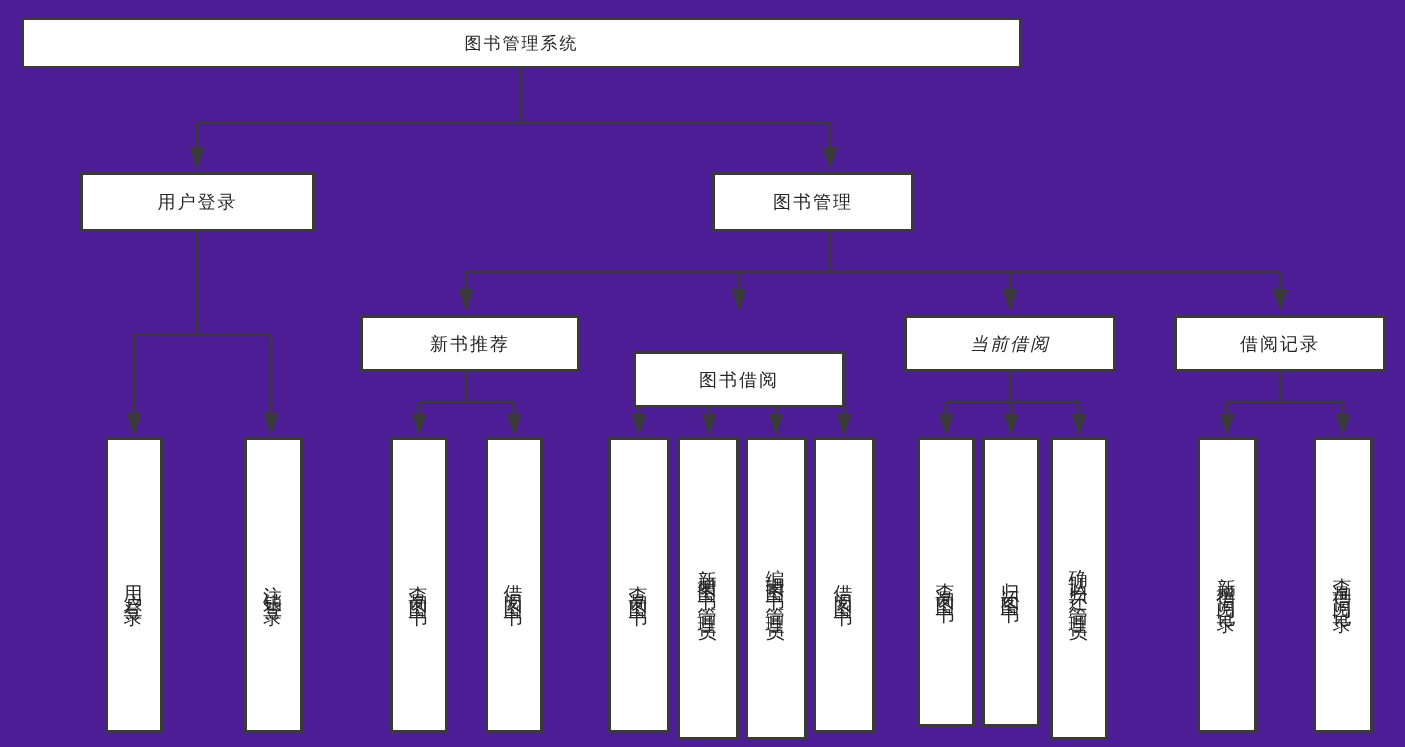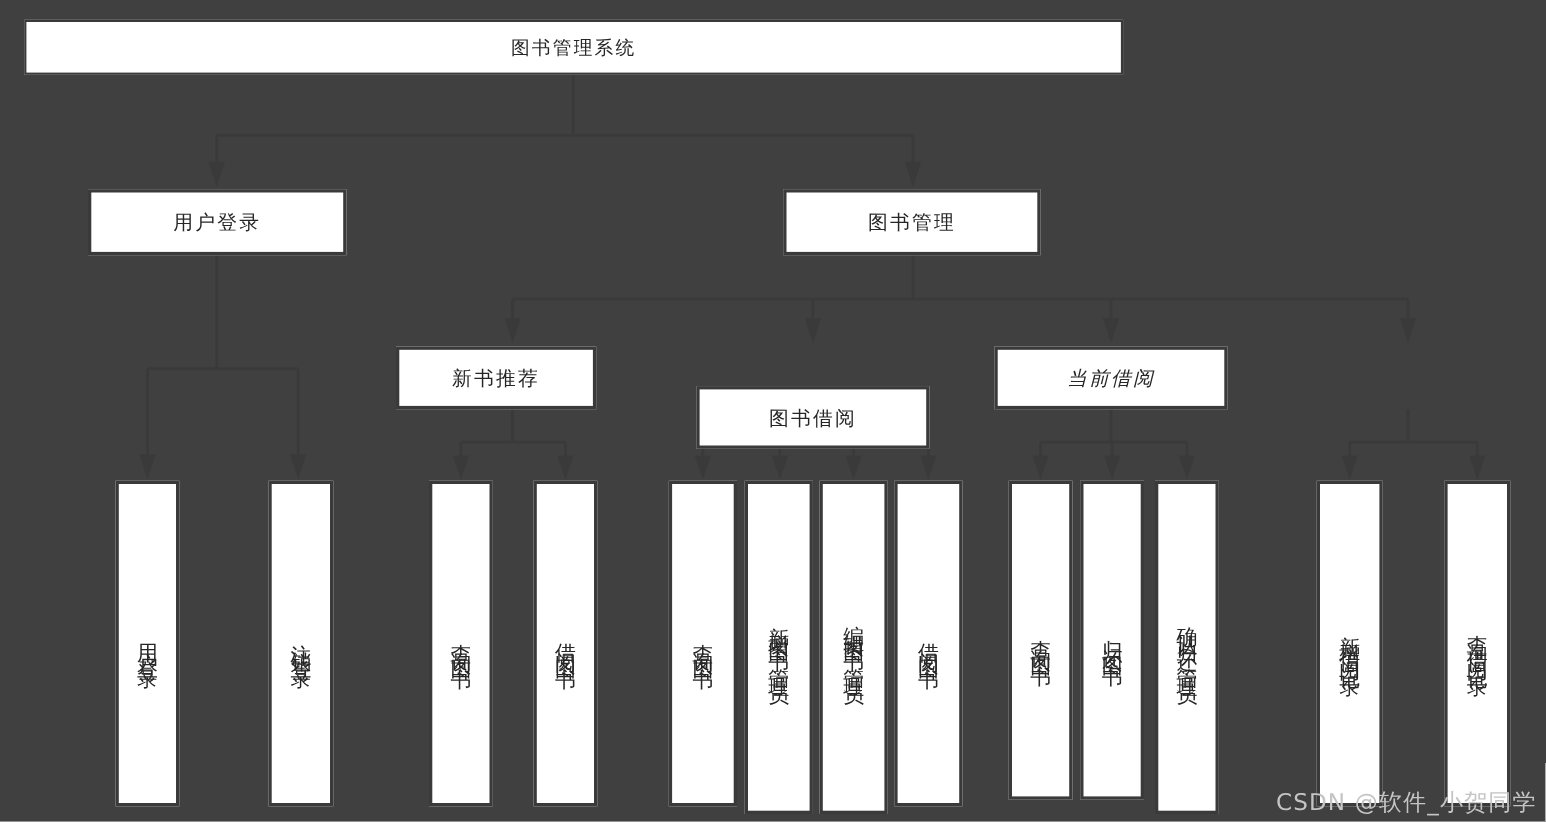--- a/index.html
+++ b/index.html
@@ -4,21 +4,21 @@
 <style>
   :root{
     --line:#3a3a3a;
     --text:#262626;
     --watermark:#c4c4c4;
   }
   html,body{margin:0;padding:0;background:#ffffff;}
   .stage{
     position:relative;
     width:1405px;height:747px;
-    background:#404040;
+    background:#4c1d95;
     overflow:hidden;
     font-family:"DejaVu Sans","Liberation Sans",sans-serif;
     color:var(--text);
   }
   svg.connectors{
     position:absolute;left:0;top:0;width:1405px;height:747px;
     z-index:0;
   }
   svg.connectors line, svg.connectors path{
     stroke:var(--line);stroke-width:2.5;fill:none;
@@ -137,33 +137,36 @@
     </g>
   </svg>
 
   <div class="hbox root" style="left:22px;top:18px;width:999px;height:50px;">
     <span>图书管理系统</span>
   </div>
 
   <div class="hbox" style="left:80px;top:172px;width:235px;height:60px;">
     <span>用户登录</span>
   </div>
-  <div class="hbox" style="left:712px;top:172px;width:234px;height:60px;">
+  <div class="hbox" style="left:712px;top:172px;width:202px;height:60px;">
     <span>图书管理</span>
   </div>
 
-  <div class="hbox" style="left:360px;top:315px;width:182px;height:57px;text-align:center;">
+  <div class="hbox" style="left:360px;top:315px;width:220px;height:57px;text-align:center;">
     <span>新书推荐</span>
   </div>
   <div class="hbox" style="left:633px;top:315px;width:212px;height:57px;margin-top:36px;">
     <span>图书借阅</span>
   </div>
   <div class="hbox" style="left:904px;top:315px;width:212px;height:57px;font-style:italic;">
     <span>当前借阅</span>
   </div>
+  <div class="hbox" style="left:1174px;top:315px;width:212px;height:57px;">
+    <span>借阅记录</span>
+  </div>
 
   <div class="vbox" style="left:105px;top:437px;width:58px;height:296px;">
     <span>用户登录</span>
   </div>
   <div class="vbox" style="left:244px;top:437px;width:59px;height:296px;">
     <span>注销登录</span>
   </div>
 
   <div class="vbox" style="left:390px;top:437px;width:58px;height:296px;">
     <span>查询图书</span>
@@ -195,15 +198,14 @@
     <span>确认归还（管理员）</span>
   </div>
 
   <div class="vbox" style="left:1197px;top:437px;width:60px;height:296px;">
     <span>新增借阅记录</span>
   </div>
   <div class="vbox" style="left:1313px;top:437px;width:60px;height:296px;">
     <span>查询借阅记录</span>
   </div>
 
-  <div class="watermark">CSDN @软件_小贺同学</div>
 
 </div>
 
 </body></html>

